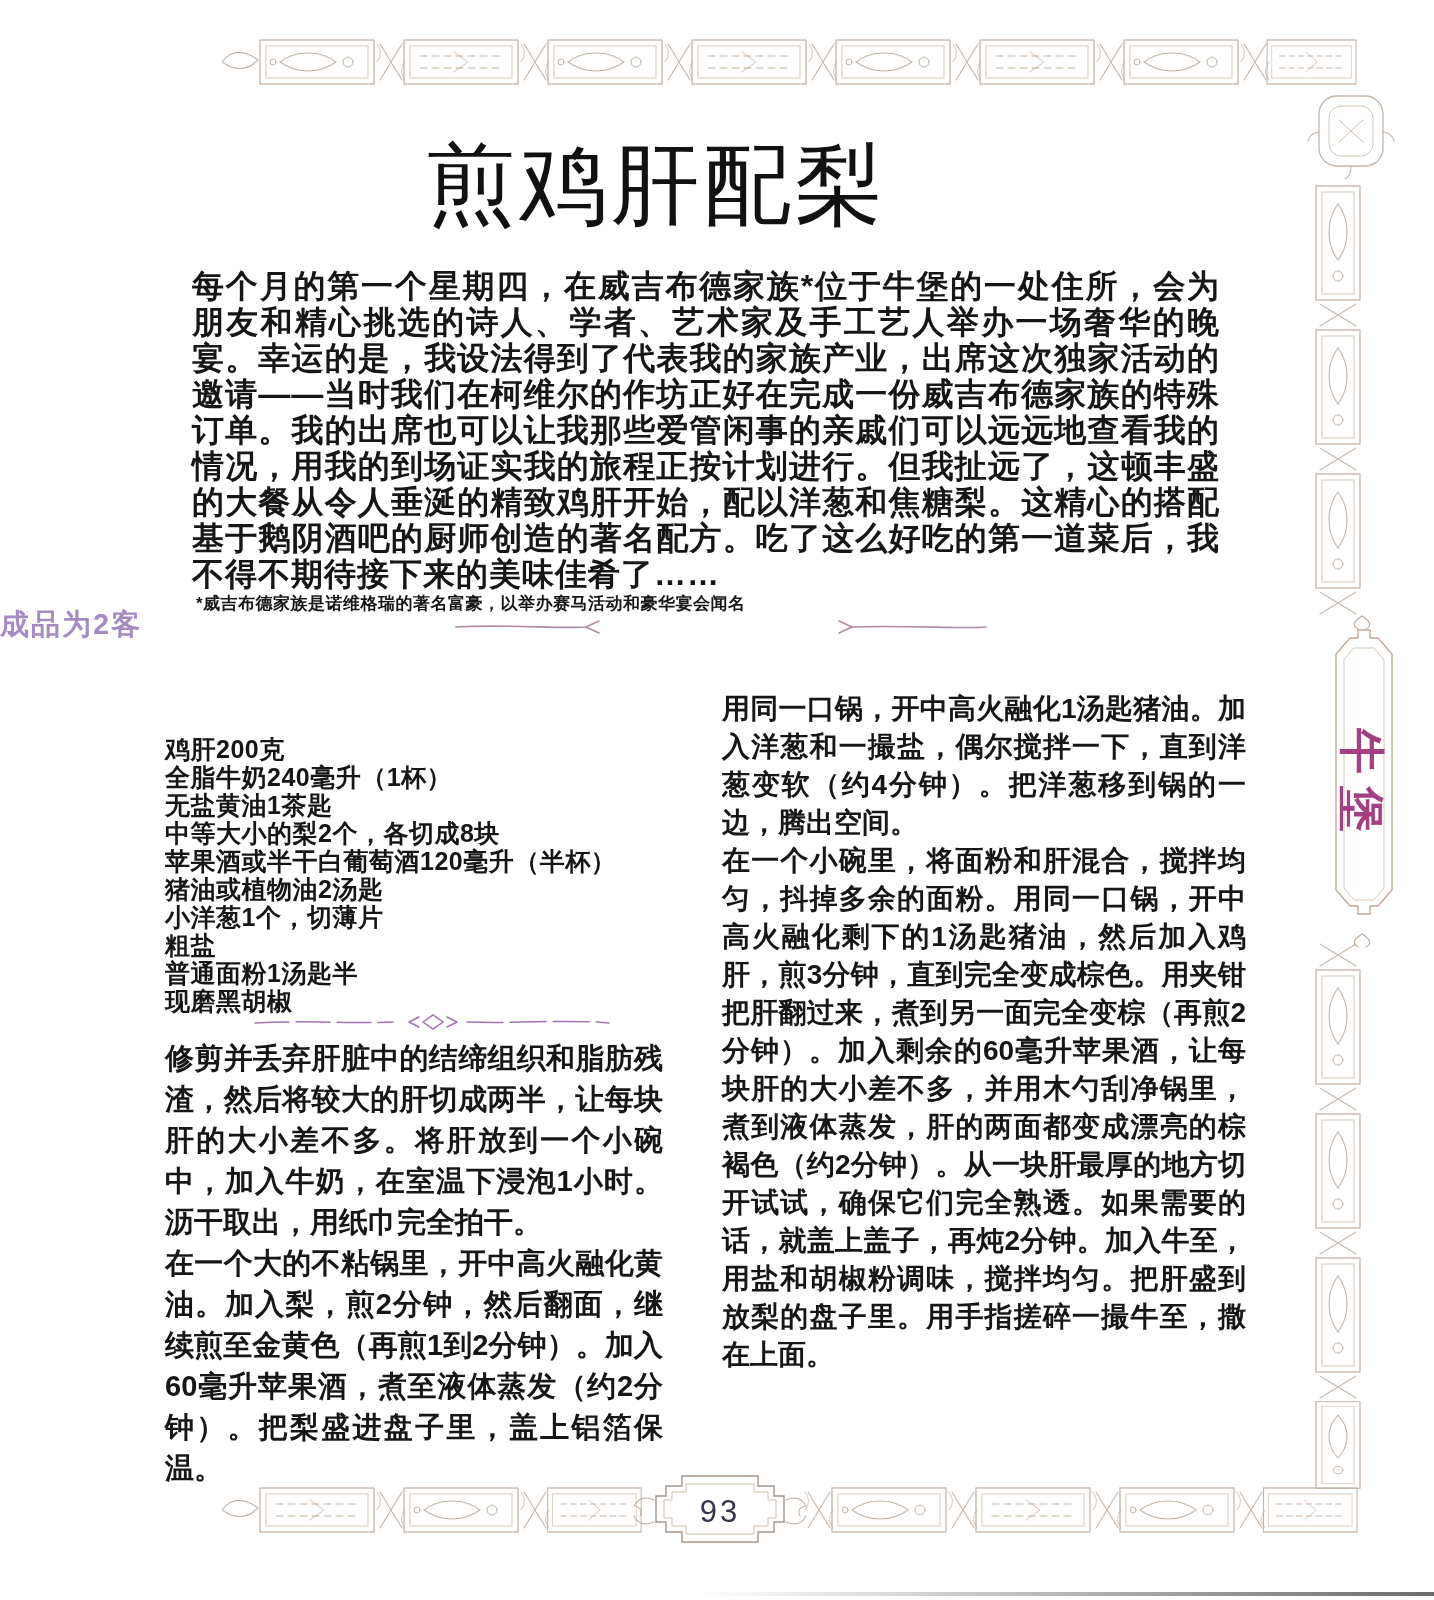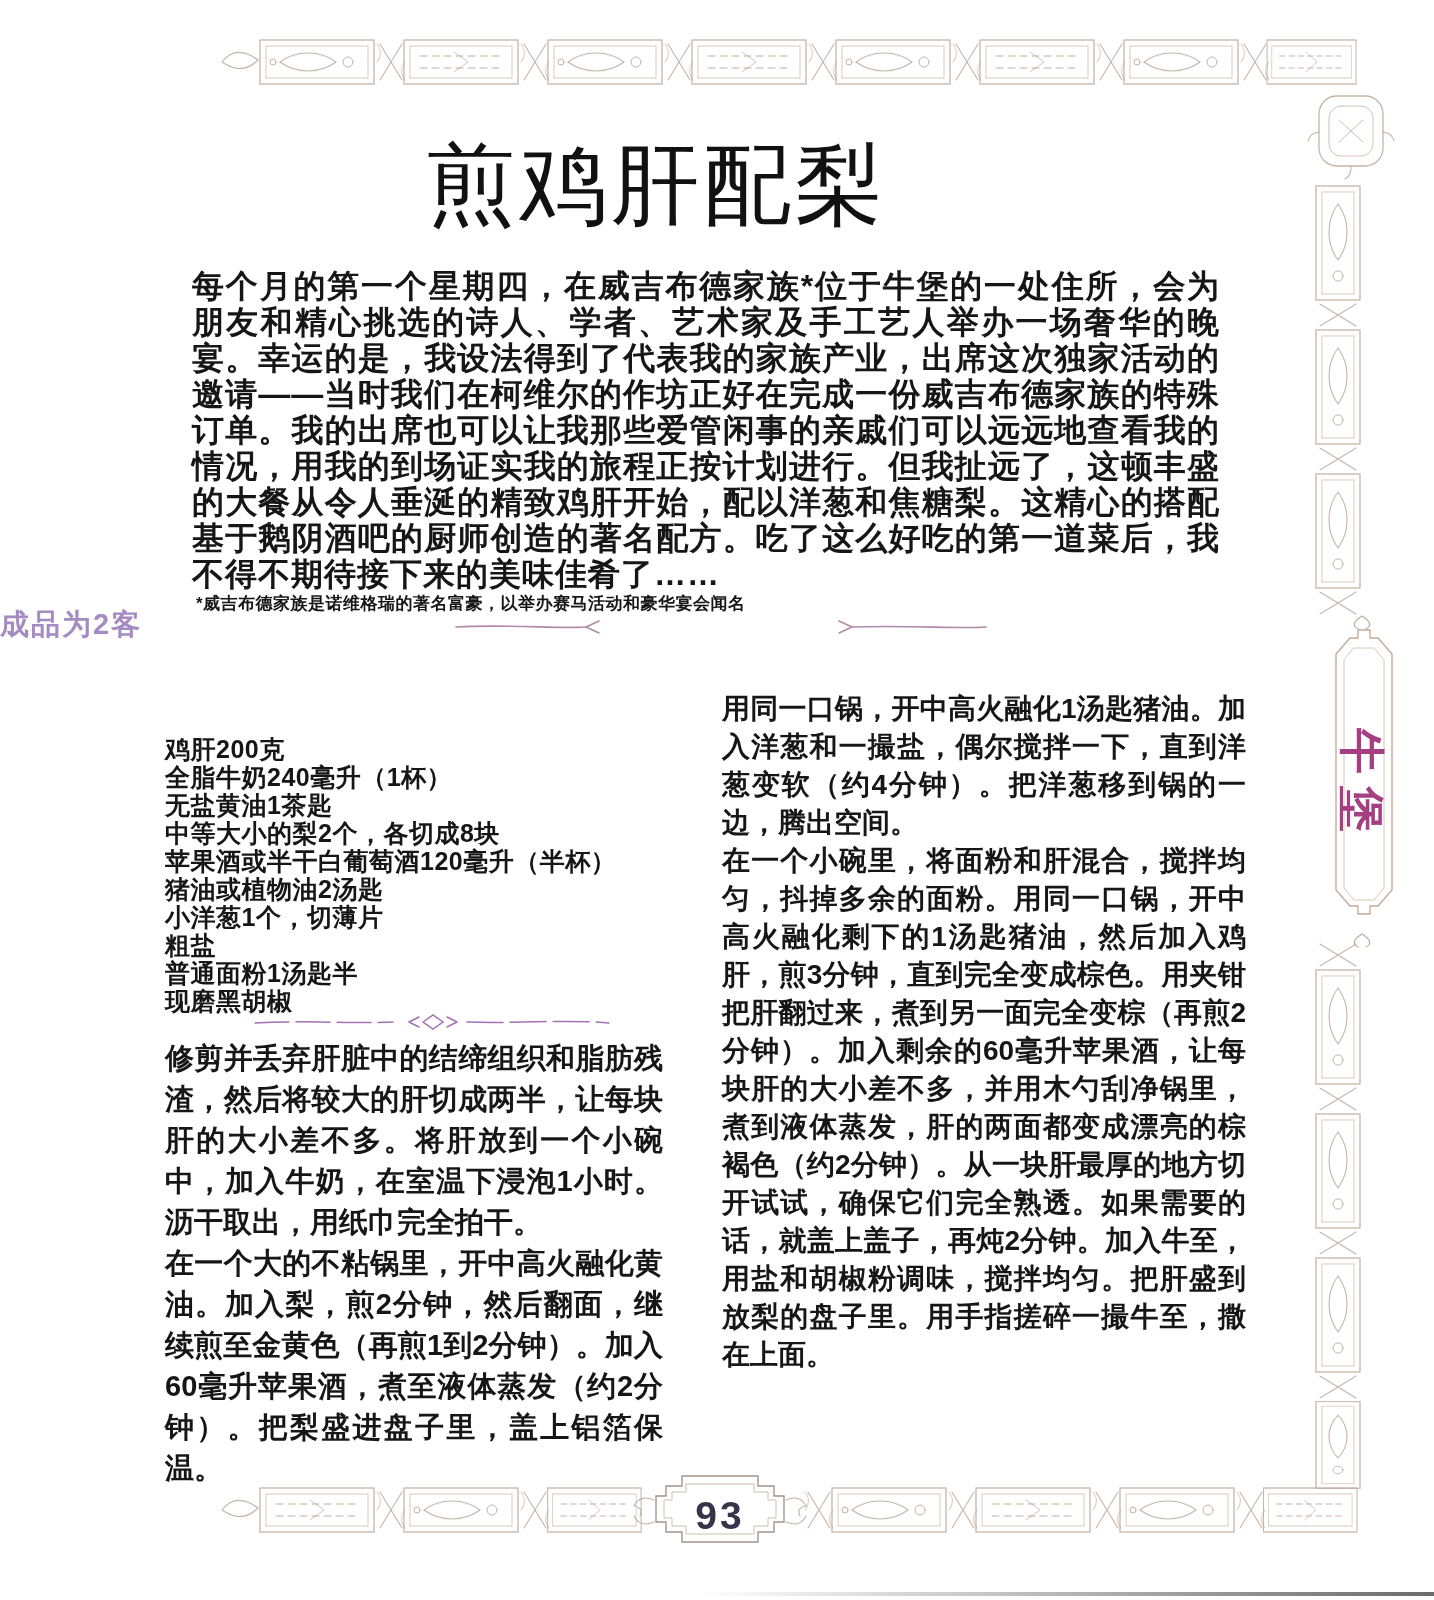--- a/index.html
+++ b/index.html
@@ -36,21 +36,21 @@
   .steps-left{left:165px;top:1038px;width:498px;font-size:29px;line-height:41px;}
   .steps-right{left:722px;top:690px;width:524px;font-size:28px;line-height:38px;}
   .tab-text{
     left:1330px;top:728px;width:64px;
     display:flex;flex-direction:column;align-items:center;gap:12px;
     color:var(--tab_magenta,#a43f82);font-weight:700;font-size:46px;
   }
   .tab-text span{display:block;transform:rotate(90deg);line-height:1;}
   .page-number{
     left:630px;top:1494px;width:180px;text-align:center;
-    font-size:39px;letter-spacing:3px;color:var(--page_number,#35354a);font-weight:700;
+    font-size:31px;letter-spacing:3px;color:var(--page_number,#35354a);font-weight:400;
   }
   .scan-edge{
     left:700px;top:1592px;width:734px;height:4px;
     background:linear-gradient(to right, rgba(70,70,70,0), rgba(70,70,70,0.8));
   }
   svg{display:block;}
 </style>
 </head>
 <body>
 

